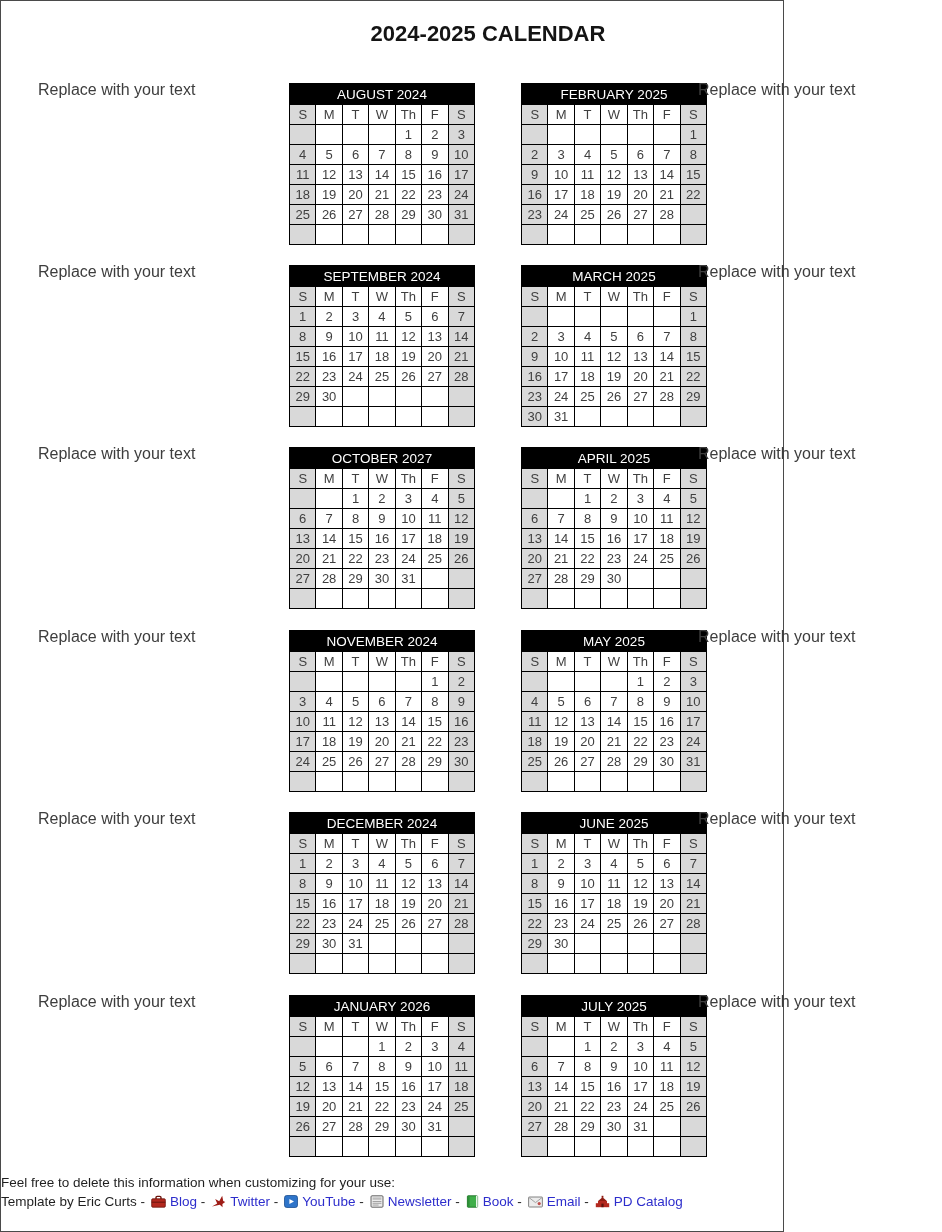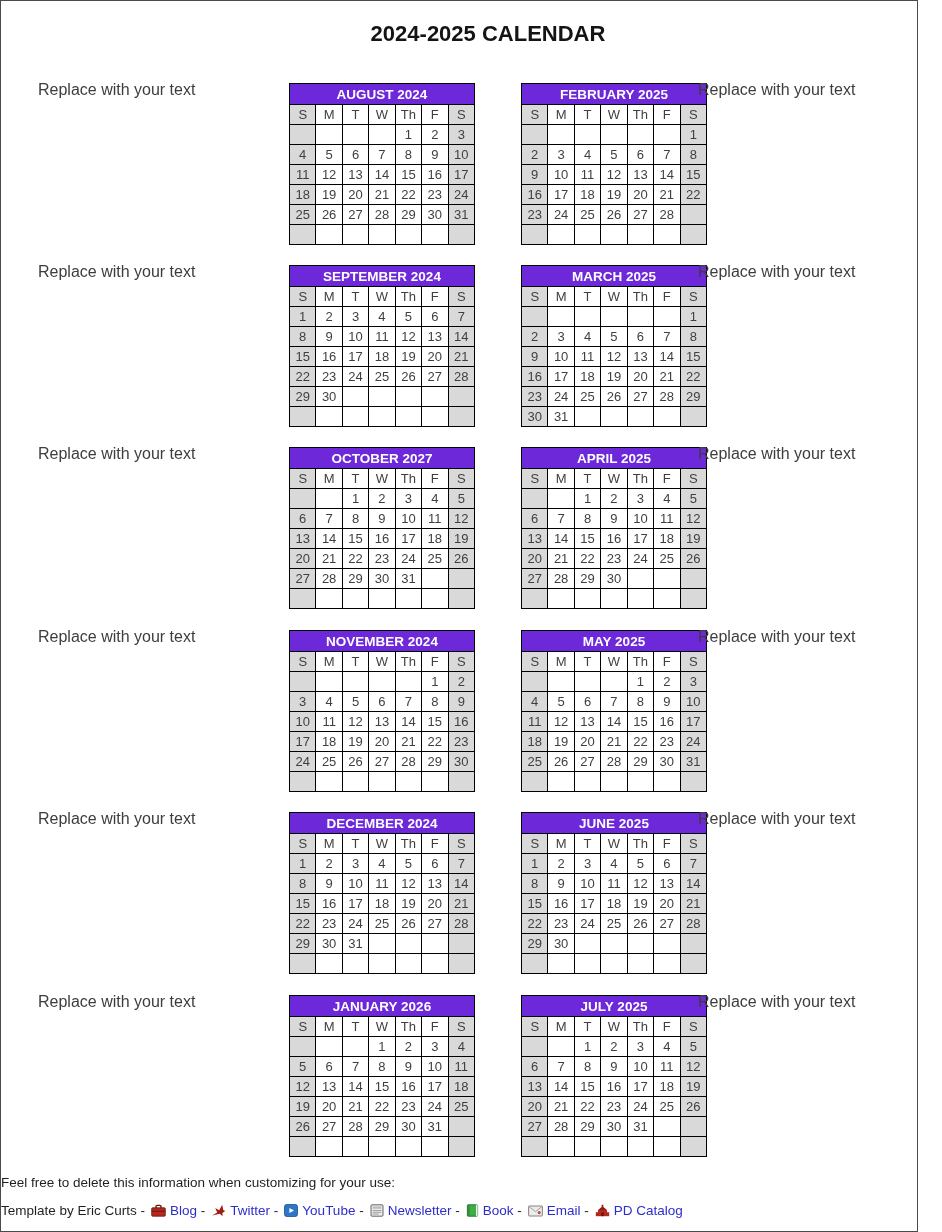--- a/index.html
+++ b/index.html
@@ -2,21 +2,21 @@
 <html><head>
 <meta charset="utf-8">
 <style>
   html,body{margin:0;padding:0;background:#fff;}
   body{
     width:942px;height:1232px;position:relative;
     font-family:"Liberation Sans",sans-serif;
     -webkit-font-smoothing:antialiased;
   }
   .page{
-    position:absolute;inset:0;width:918px;height:1232px;
+    position:absolute;inset:0;width:784px;height:1232px;
     box-sizing:border-box;border:1px solid #4a4a4a;background:#fff;padding-left:24px;
   }
   .title{
     position:absolute;top:20px;left:487px;transform:translateX(-50%);
     font-size:22px;font-weight:bold;color:#141414;white-space:nowrap;
   }
   .section{position:absolute;left:0;width:100%;height:182px;}
   .ph-label{
     position:absolute;top:-2px;font-size:16px;color:#3d3d3d;white-space:nowrap;
   }
@@ -28,28 +28,28 @@
   table.month{
     border-collapse:collapse;table-layout:fixed;width:186px;
     font-family:"Liberation Sans",sans-serif;
   }
   table.month th,table.month td{
     border:1px solid #000;text-align:center;vertical-align:middle;
     height:19px;padding:0;font-size:13px;color:#3f3f3f;font-weight:normal;
     overflow:hidden;background:#fff;
   }
   table.month tr.month-row th{
-    background:#6d28d9;color:#ffffff;font-weight:bold;font-size:13.5px;height:20px;
+    background:#000000;color:#ffffff;font-weight:normal;font-size:13.5px;height:20px;
   }
   table.month .weekend{background:#d9d9d9;}
   .footer{
     position:absolute;top:1174px;left:0;width:100%;
     text-align:left;font-size:13.5px;color:#1f1f1f;
   }
-  .credit{margin-top:13px;white-space:nowrap;}
+  .credit{margin-top:4px;white-space:nowrap;}
   .credit .link{text-decoration:none;cursor:pointer;}
   .credit .icon{display:inline-block;vertical-align:-2px;margin:0 4px 0 6px;line-height:0;}
   .credit .sep{color:#1f1f1f;}
 </style>
 </head>
 <body>
 
 <div class="page">
   <div class="title">2024-2025 CALENDAR</div>
 

